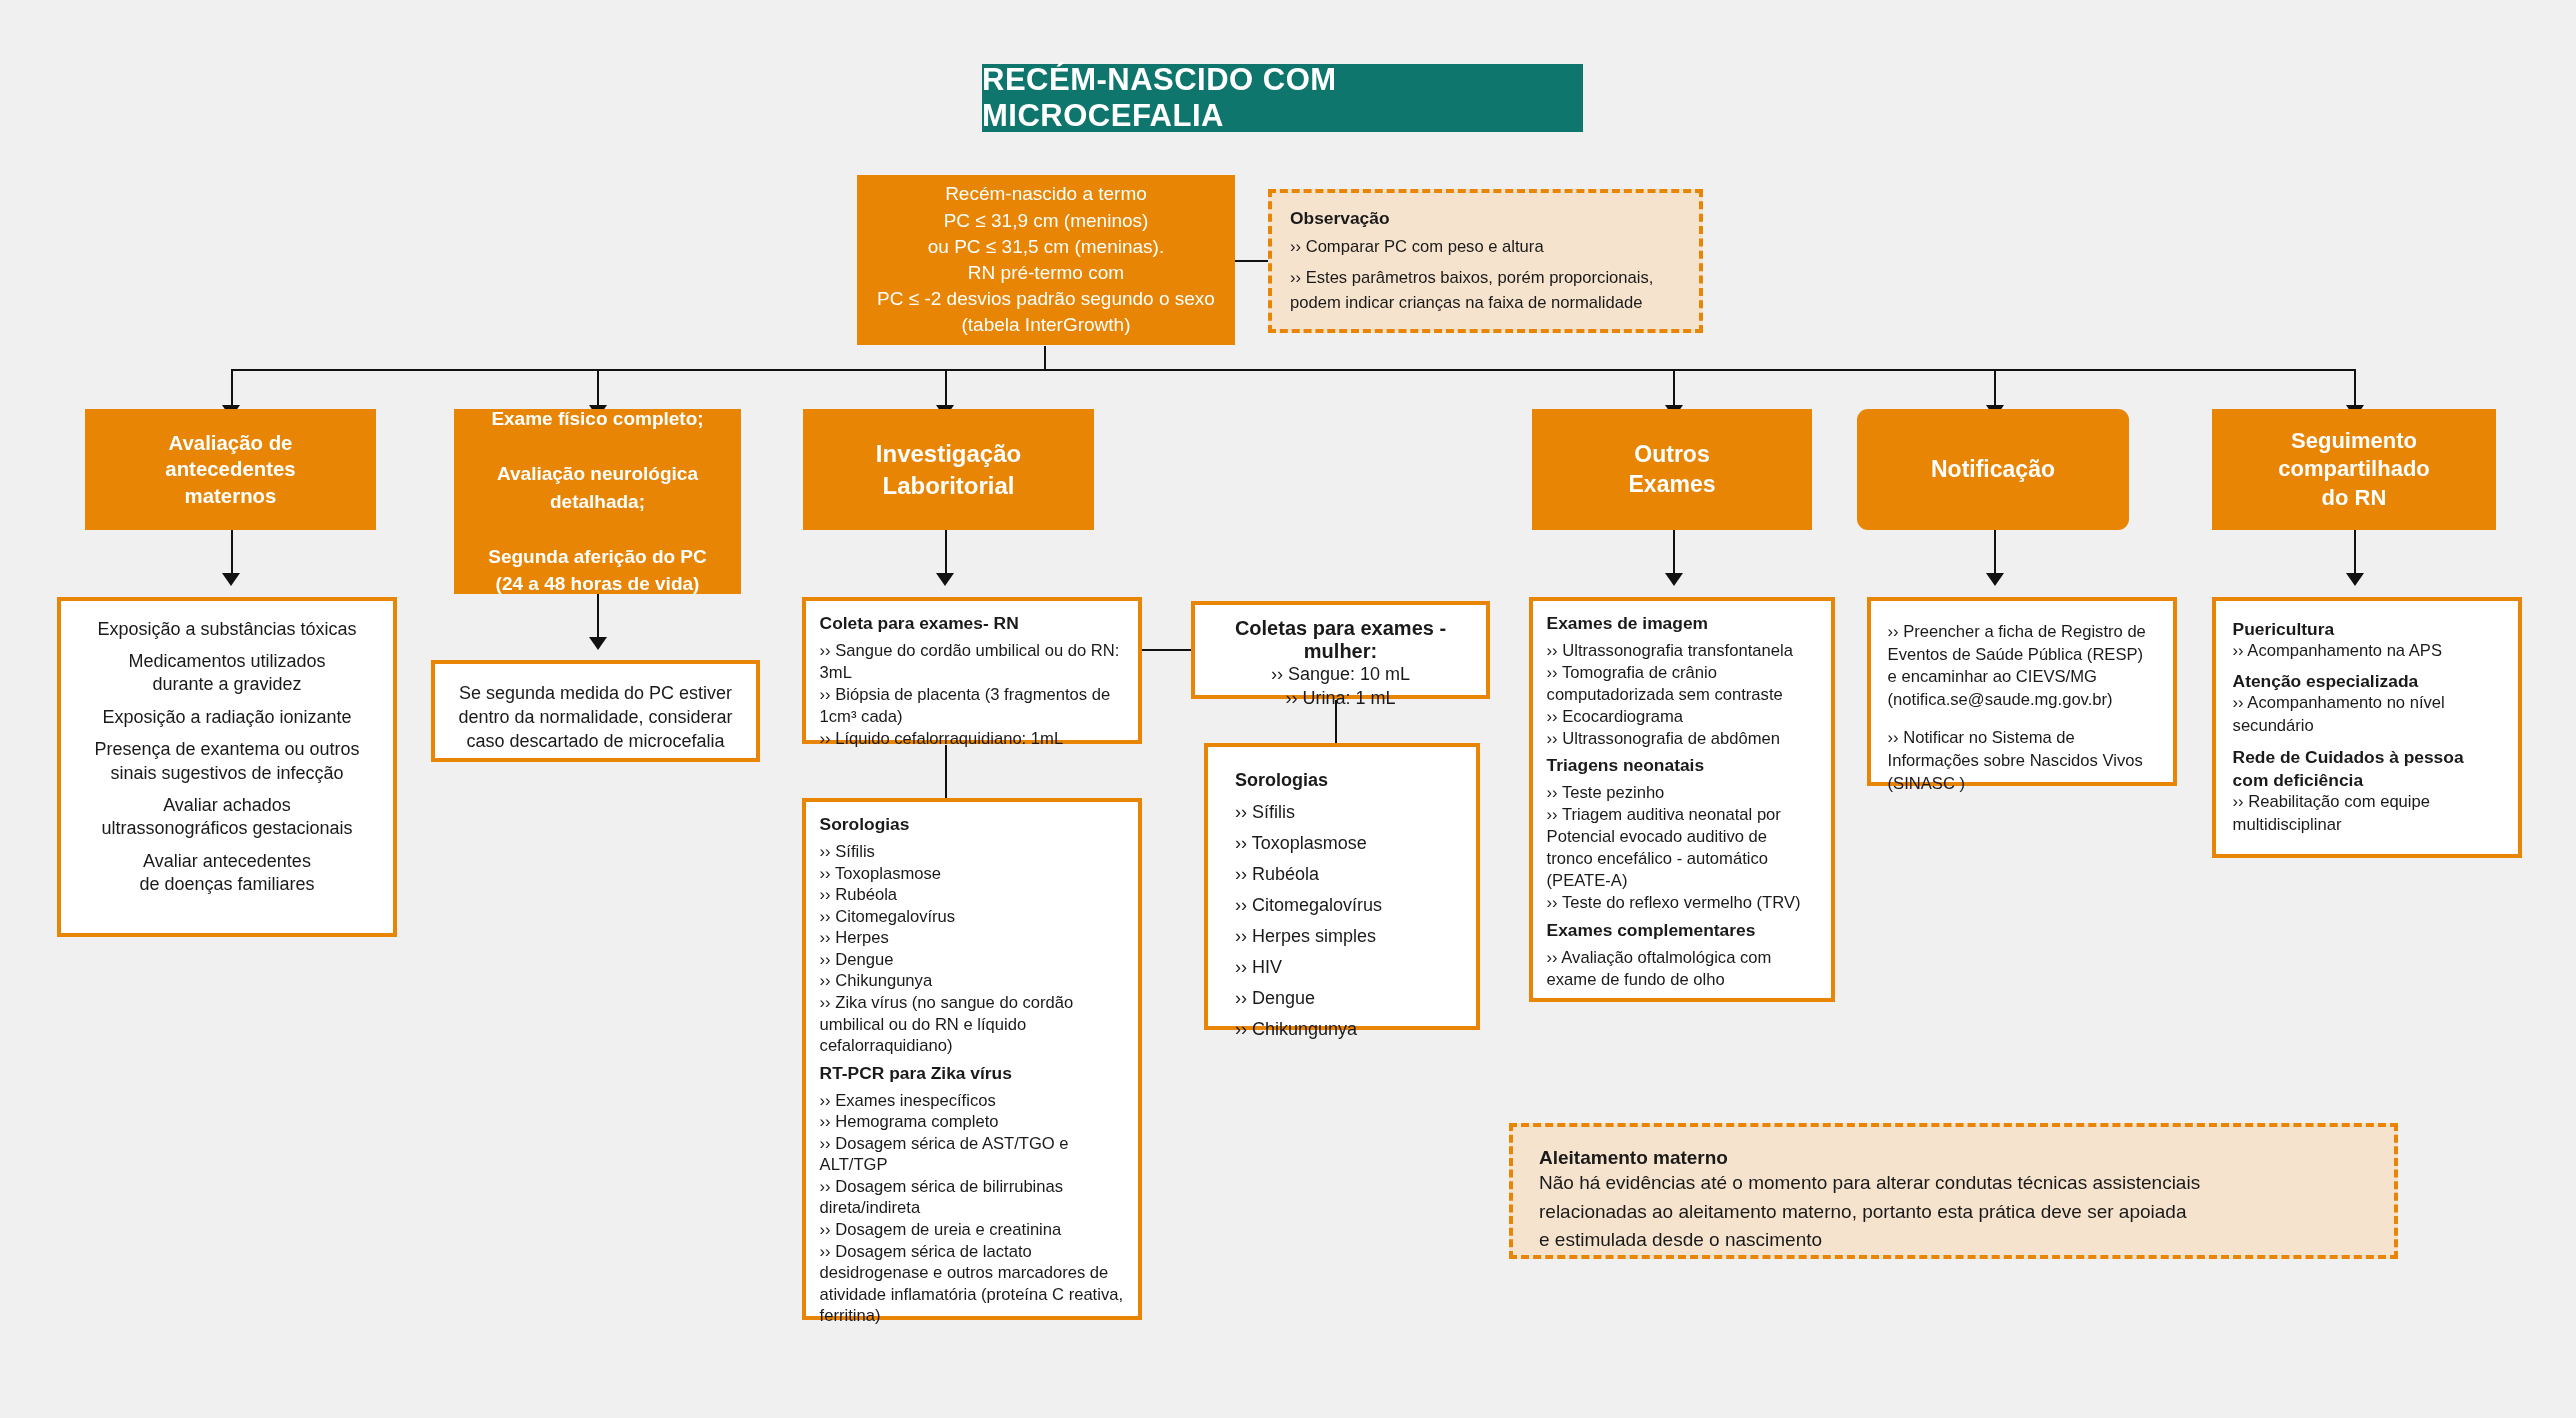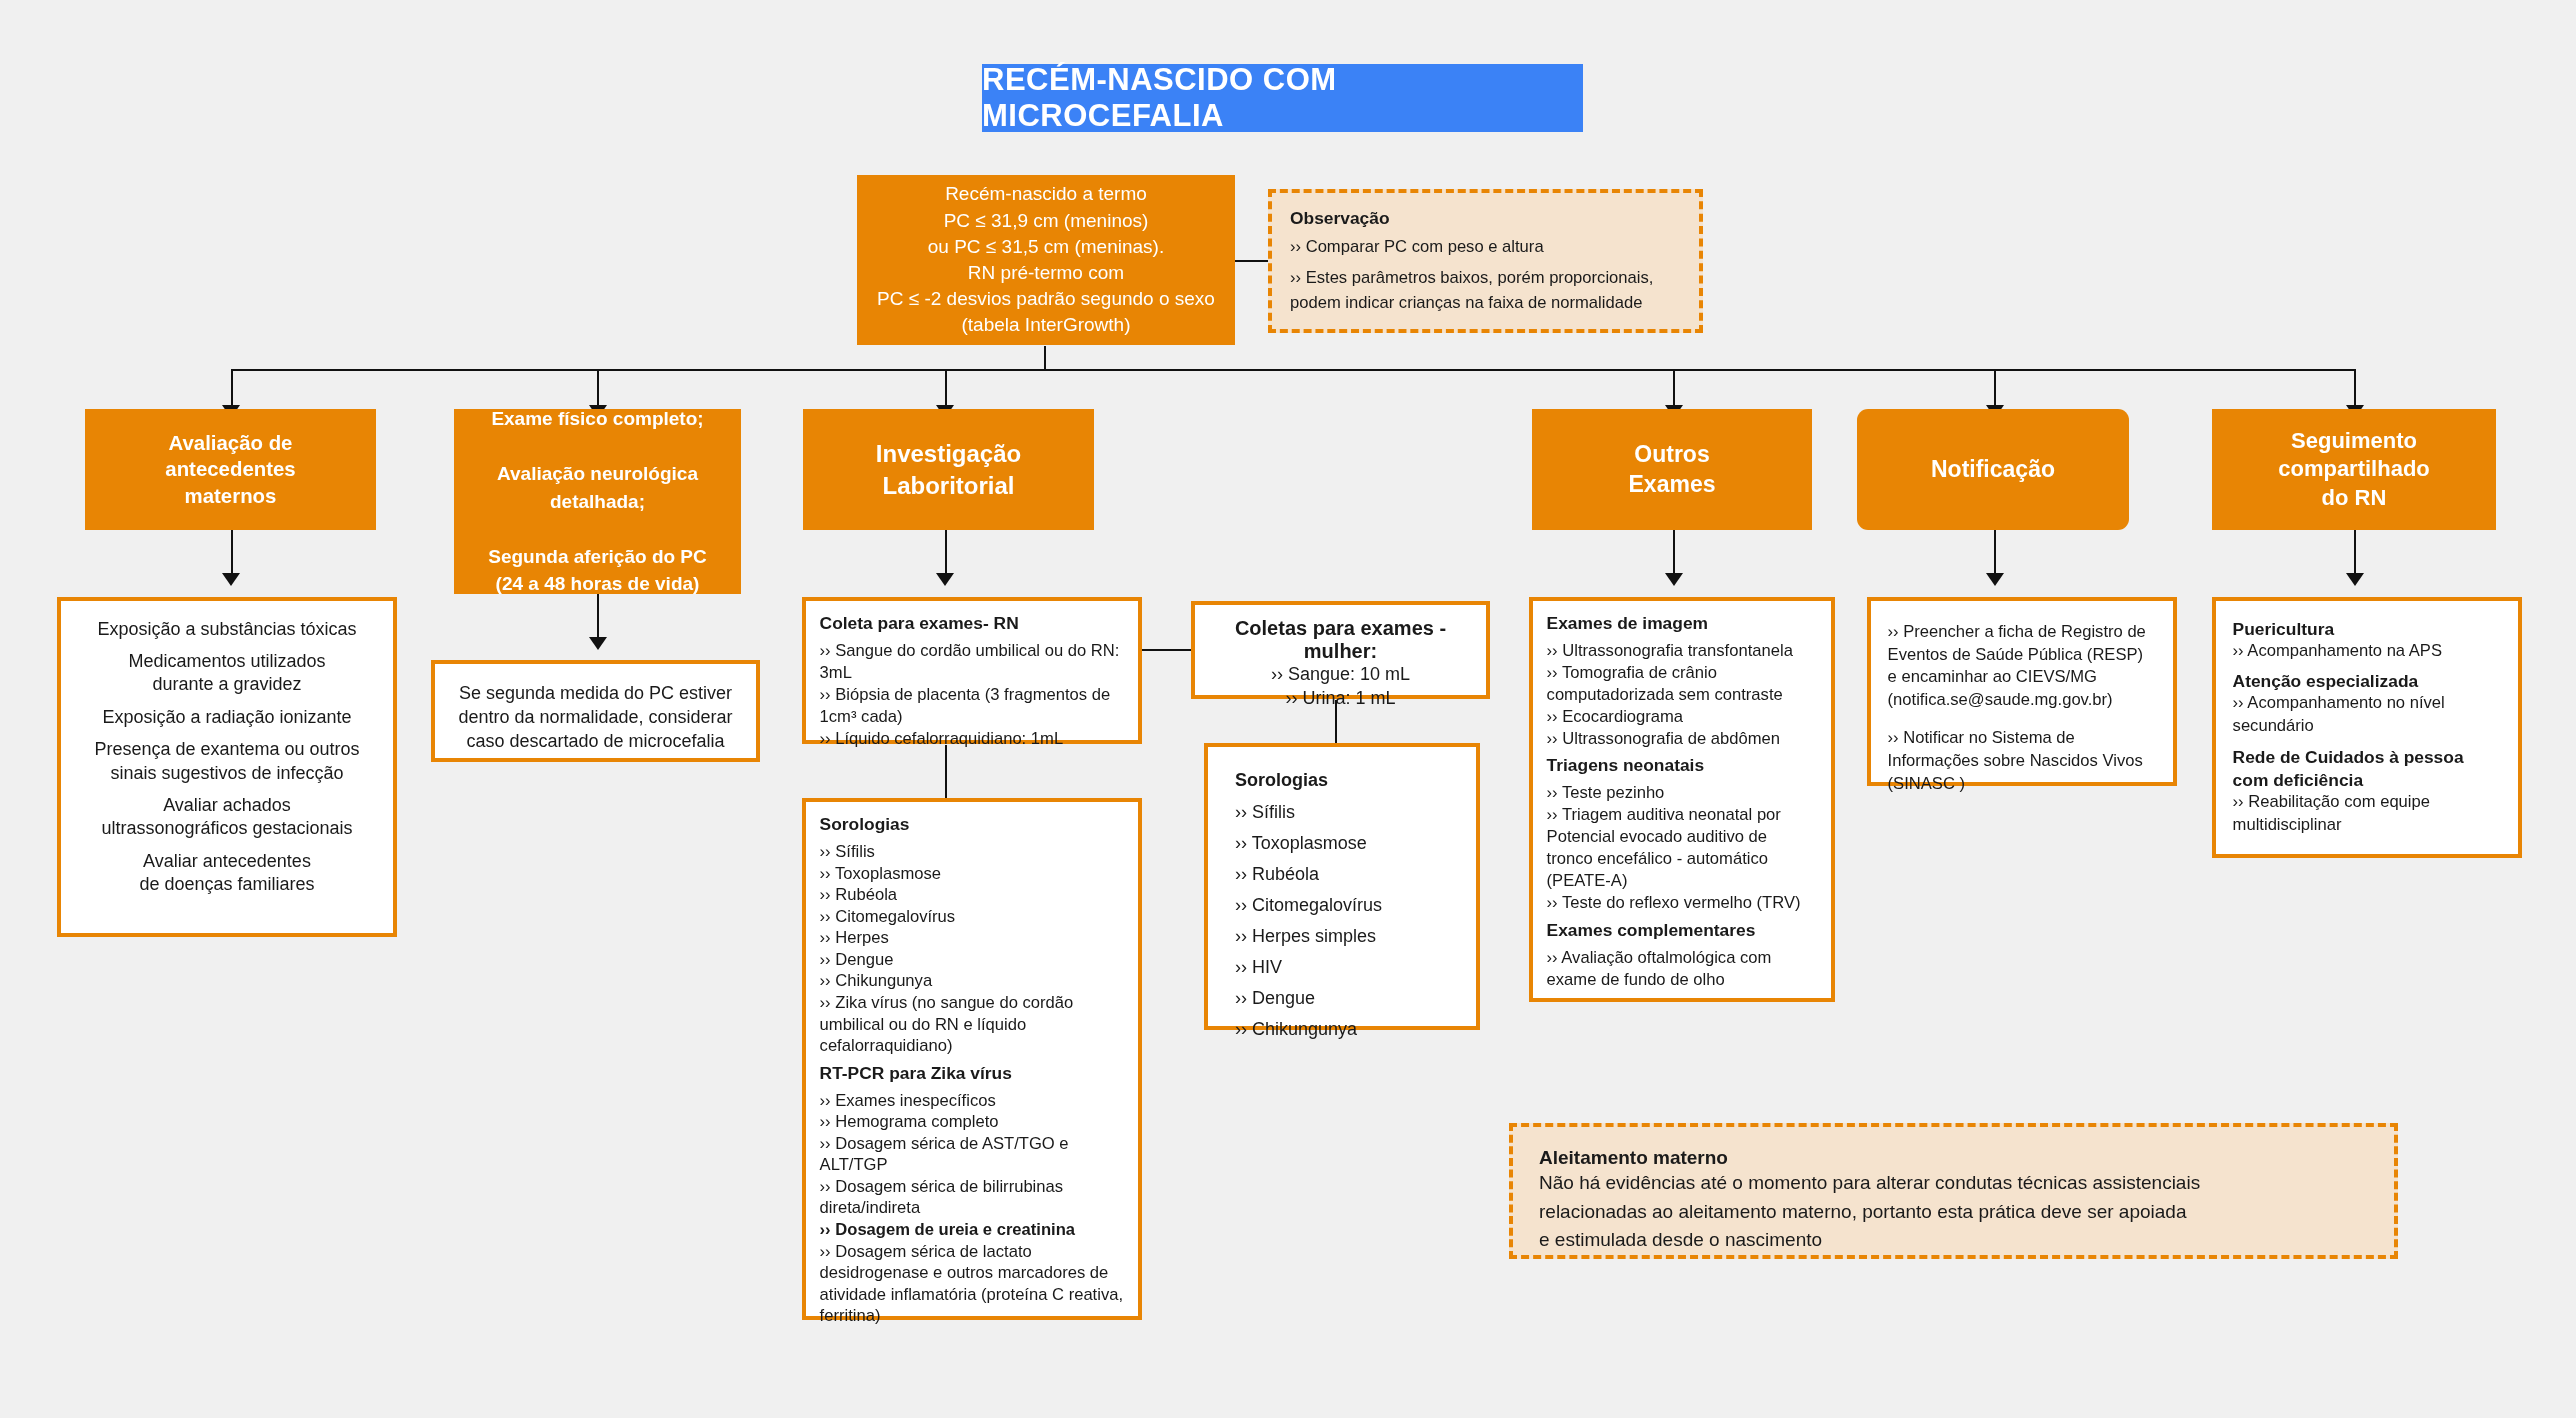--- a/index.html
+++ b/index.html
@@ -14,21 +14,21 @@
     position:relative;
     width:2576px;
     height:1418px;
     background:#f0f0f0;
     overflow:hidden;
   }
   .abs{position:absolute;box-sizing:border-box;}
 
   
   .title-banner{
-    background:#3b82f6;
+    background:#0f766e;
     color:#ffffff;
     display:flex;
     align-items:center;
     justify-content:center;
     font-weight:bold;
     font-size:31px;
     letter-spacing:0.5px;
   }
 
   
@@ -201,21 +201,21 @@
     <span class="li" style="font-size:16.6px;line-height:1.3;">›› Dengue</span>
     <span class="li" style="font-size:16.6px;line-height:1.3;">›› Chikungunya</span>
     <span class="li" style="font-size:16.6px;line-height:1.3;">›› Zika vírus (no sangue do cordão umbilical ou do RN e líquido cefalorraquidiano)</span>
     <span class="sp-sm"></span>
     <span class="hd" style="font-size:17.4px;">RT-PCR para Zika vírus</span>
     <span class="sp-sm"></span>
     <span class="li" style="font-size:16.6px;line-height:1.3;">›› Exames inespecíficos</span>
     <span class="li" style="font-size:16.6px;line-height:1.3;">›› Hemograma completo</span>
     <span class="li" style="font-size:16.6px;line-height:1.3;">›› Dosagem sérica de AST/TGO e ALT/TGP</span>
     <span class="li" style="font-size:16.6px;line-height:1.3;">›› Dosagem sérica de bilirrubinas direta/indireta</span>
-    <span class="li" style="font-size:16.6px;line-height:1.3;font-weight:bold;">›› Dosagem de ureia e creatinina</span>
+    <span class="li" style="font-size:16.6px;line-height:1.3;">›› Dosagem de ureia e creatinina</span>
     <span class="li" style="font-size:16.6px;line-height:1.3;">›› Dosagem sérica de lactato desidrogenase e outros marcadores de atividade inflamatória (proteína C reativa, ferritina)</span>
   </div>
 
   <div class="abs box-white ctr" style="left:1191px;top:601px;width:299px;height:98px;">
     <span class="hd" style="font-size:20px;">Coletas para exames - mulher:</span>
     <span class="li" style="font-size:18px;line-height:1.33;">›› Sangue: 10 mL</span>
     <span class="li" style="font-size:18px;line-height:1.33;">›› Urina: 1 mL</span>
   </div>
 
   <div class="abs vline" style="left:1335px;top:700px;height:44px;"></div>

